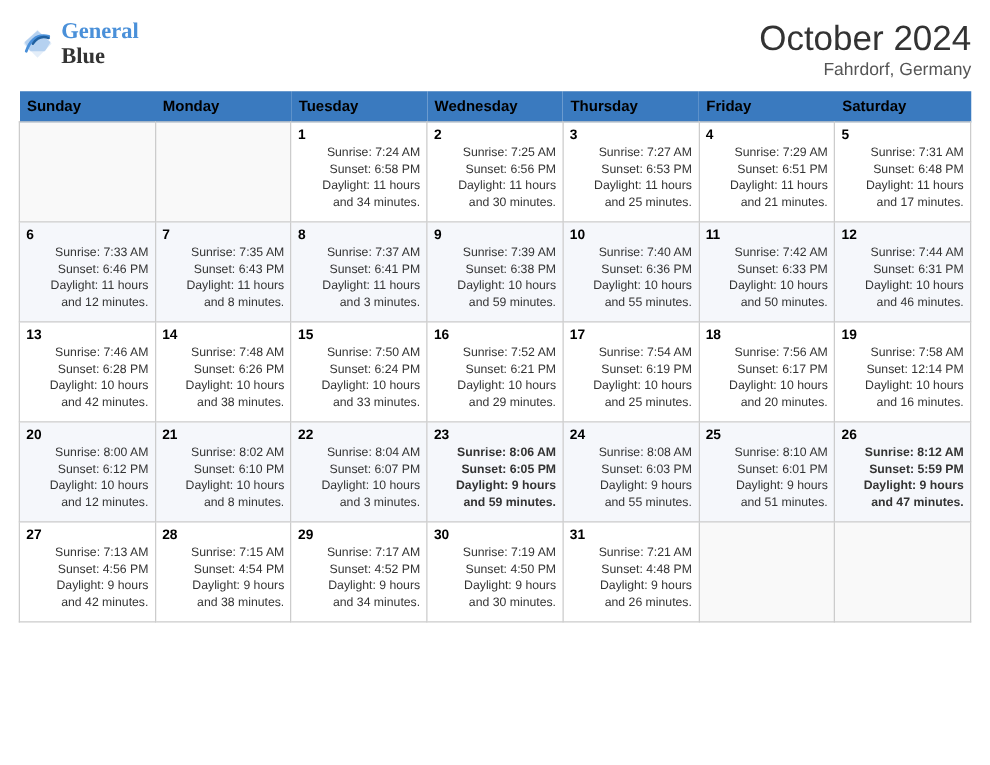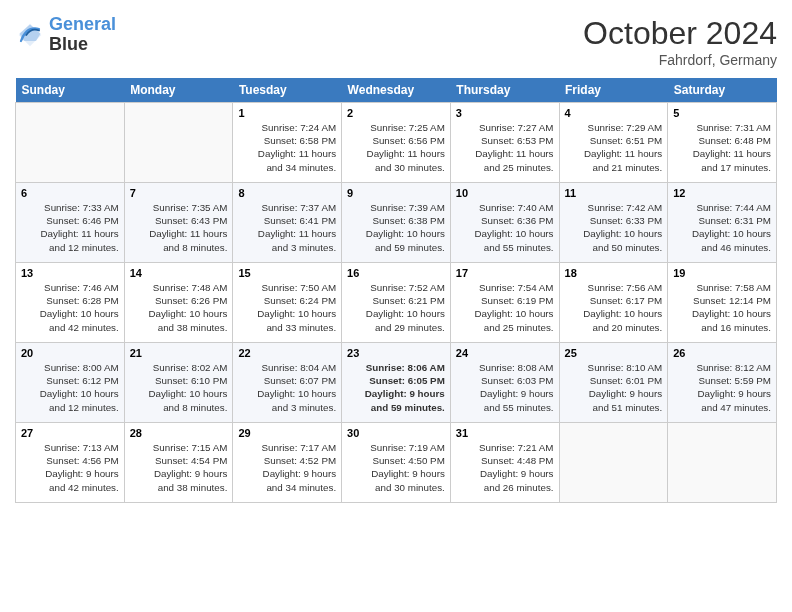--- a/index.html
+++ b/index.html
@@ -13,54 +13,55 @@
     .header {
       display: flex;
       justify-content: space-between;
       align-items: flex-start;
       margin-bottom: 10px;
     }
     .logo {
       display: flex;
       align-items: center;
       gap: 4px;
+      font-family: Liberation Serif, serif;
     }
     .logo-text {
       font-size: 18px;
       font-weight: bold;
       color: #333;
       line-height: 1.1;
     }
     .logo-text span {
       color: #4a90d9;
     }
     .logo-icon {
       width: 30px;
       height: 30px;
     }
     .title-block {
       text-align: right;
     }
     .month-title {
-      font-size: 32px;
+      font-size: 28px;
       font-weight: normal;
       color: #333;
     }
     .subtitle {
       font-size: 14px;
       color: #555;
     }
     table {
       width: 100%;
       border-collapse: collapse;
       font-size: 10.5px;
     }
     thead tr th {
       background-color: #3a7abf;
-      color: #ffffff;
+      color: #000000;
       text-align: left;
       padding: 5px 6px;
       font-size: 12px;
       font-weight: bold;
     }
     tbody tr td {
       border: 1px solid #ccc;
       vertical-align: top;
       padding: 4px 5px;
       width: 108px;
@@ -303,21 +304,21 @@
         </td>
         <td>
           <span class="day-num">25</span>
           <div class="day-info" style="white-space: pre-line;">Sunrise: 8:10 AM
 Sunset: 6:01 PM
 Daylight: 9 hours
 and 51 minutes.</div>
         </td>
         <td>
           <span class="day-num">26</span>
-          <div class="day-info" style="white-space: pre-line;">Sunrise: 8:12 AM
+          <div class="day-info" style="white-space: pre-line; font-weight: bold;">Sunrise: 8:12 AM
 Sunset: 5:59 PM
 Daylight: 9 hours
 and 47 minutes.</div>
         </td>
       </tr>
       <tr>
         <td>
           <span class="day-num">27</span>
           <div class="day-info" style="white-space: pre-line;">Sunrise: 7:13 AM
 Sunset: 4:56 PM

